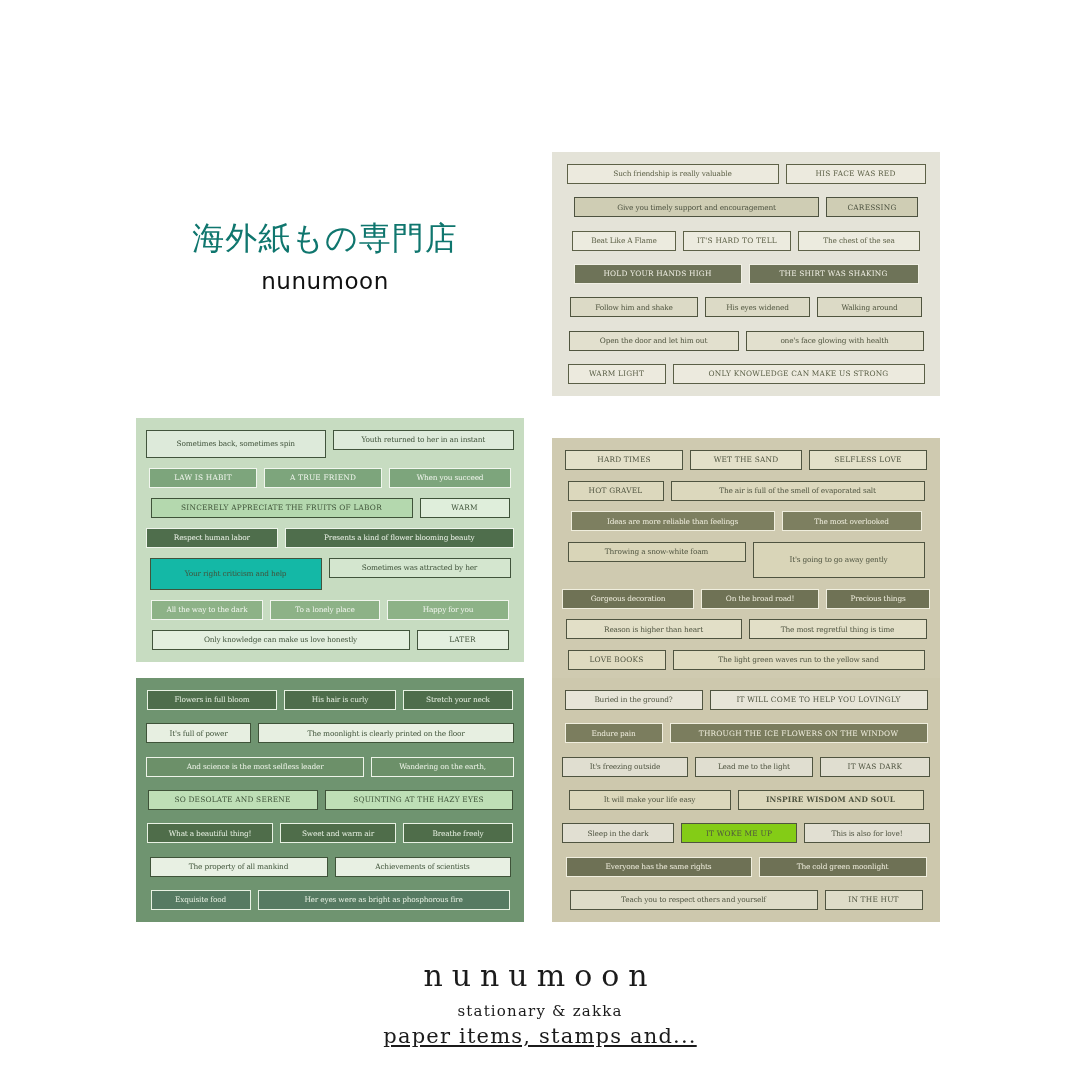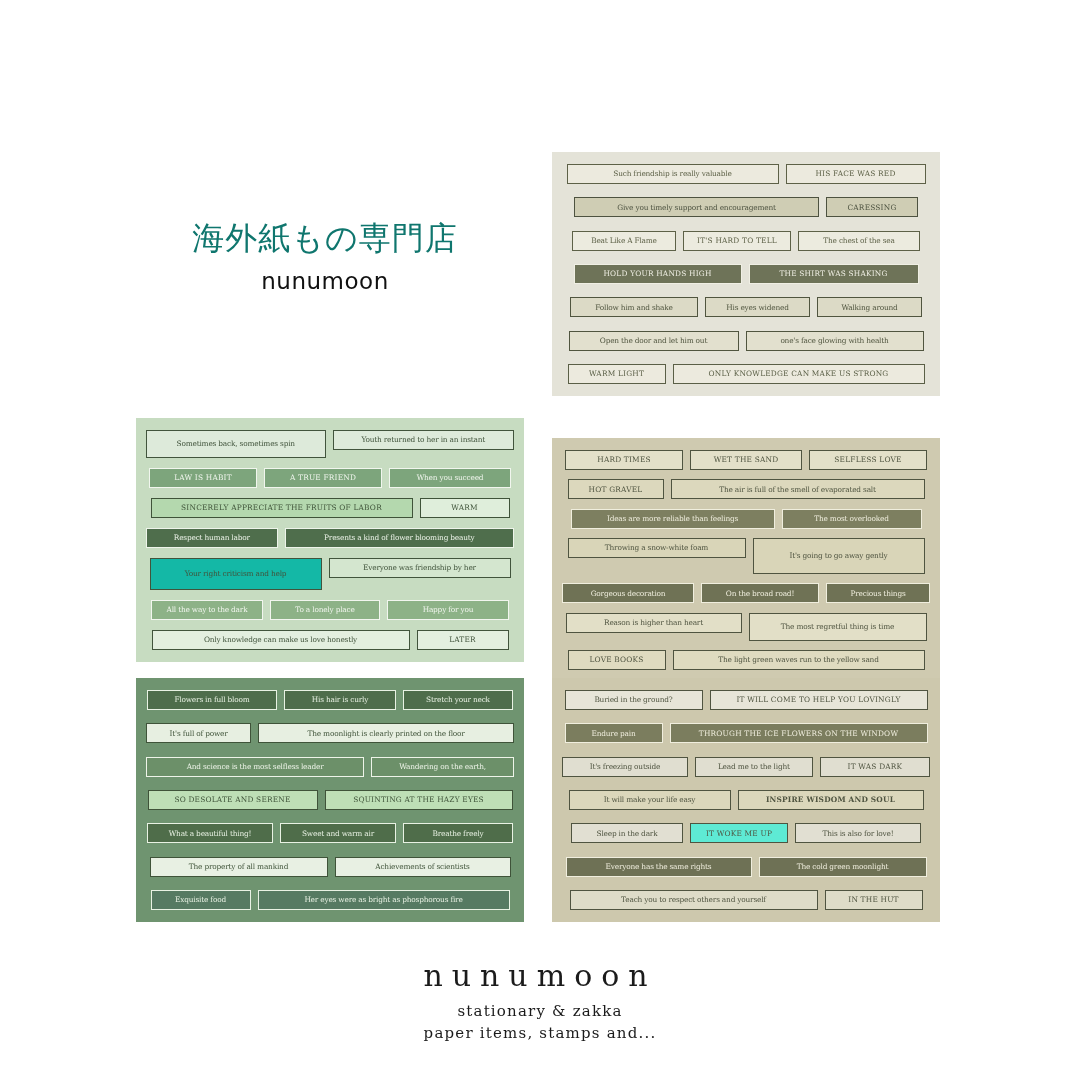--- a/index.html
+++ b/index.html
@@ -54,24 +54,25 @@
   }
   .footer .f-sub1 {
     font-family: "DejaVu Serif", serif;
     font-size: 15px;
     letter-spacing: 1.2px;
     color: #1b1b1b;
     margin-top: 9px;
   }
   .footer .f-sub2 {
     font-family: "DejaVu Serif", serif;
-    font-size: 15px;
+    font-size: 21px;
     letter-spacing: 1.2px;
     color: #1b1b1b;
     margin-top: 4px;
+    text-decoration: underline;
   }
 
   
   .sheet {
     position: absolute;
     box-sizing: border-box;
     padding: 12px 10px;
     display: flex;
     flex-direction: column;
     justify-content: space-between;
@@ -162,21 +163,21 @@
       <div class="sheet-row">
         <div class="chip caps" style="background: rgb(180, 216, 174); color: rgb(63, 83, 57); width: 262px; height: 20px; border-color: rgb(63, 83, 57);">SINCERELY APPRECIATE THE FRUITS OF LABOR</div>
         <div class="chip caps" style="background: rgb(223, 238, 219); color: rgb(63, 83, 57); width: 90px; height: 20px; border-color: rgb(63, 83, 57);">WARM</div>
       </div>
       <div class="sheet-row">
         <div class="chip" style="background: rgb(79, 110, 76); color: rgb(238, 244, 234); width: 132px; height: 20px; border-color: rgb(238, 244, 234);">Respect human labor</div>
         <div class="chip" style="background: rgb(79, 110, 76); color: rgb(238, 244, 234); width: 230px; height: 20px; border-color: rgb(238, 244, 234);">Presents a kind of flower blooming beauty</div>
       </div>
       <div class="sheet-row">
         <div class="chip" style="background: #14b8a6; color: rgb(65, 84, 60); width: 172px; height: 32px; border-color: rgb(65, 84, 60);">Your right criticism and help</div>
-        <div class="chip" style="background: rgb(212, 230, 207); color: rgb(65, 84, 60); width: 182px; height: 20px; border-color: rgb(65, 84, 60);">Everyone was friendship by her</div>
+        <div class="chip" style="background: rgb(212, 230, 207); color: rgb(65, 84, 60); width: 182px; height: 20px; border-color: rgb(65, 84, 60);">Sometimes was attracted by her</div>
       </div>
       <div class="sheet-row">
         <div class="chip" style="background: rgb(141, 178, 135); color: rgb(242, 246, 239); width: 112px; height: 20px; border-color: rgb(242, 246, 239);">All the way to the dark</div>
         <div class="chip" style="background: rgb(141, 178, 135); color: rgb(242, 246, 239); width: 110px; height: 20px; border-color: rgb(242, 246, 239);">To a lonely place</div>
         <div class="chip" style="background: rgb(141, 178, 135); color: rgb(242, 246, 239); width: 122px; height: 20px; border-color: rgb(242, 246, 239);">Happy for you</div>
       </div>
       <div class="sheet-row">
         <div class="chip" style="background: rgb(227, 239, 223); color: rgb(65, 84, 60); width: 258px; height: 20px; border-color: rgb(65, 84, 60);">Only knowledge can make us love honestly</div>
         <div class="chip caps" style="background: rgb(227, 239, 223); color: rgb(65, 84, 60); width: 92px; height: 20px; border-color: rgb(65, 84, 60);">LATER</div>
       </div>
@@ -199,21 +200,21 @@
         <div class="chip" style="background: rgb(217, 213, 184); color: rgb(79, 84, 64); width: 178px; height: 20px; border-color: rgb(79, 84, 64);">Throwing a snow-white foam</div>
         <div class="chip" style="background: rgb(217, 213, 184); color: rgb(79, 84, 64); width: 172px; height: 36px; border-color: rgb(79, 84, 64);">It's going to go away gently</div>
       </div>
       <div class="sheet-row">
         <div class="chip" style="background: rgb(111, 114, 85); color: rgb(240, 238, 222); width: 132px; height: 20px; border-color: rgb(240, 238, 222);">Gorgeous decoration</div>
         <div class="chip" style="background: rgb(111, 114, 85); color: rgb(240, 238, 222); width: 118px; height: 20px; border-color: rgb(240, 238, 222);">On the broad road!</div>
         <div class="chip" style="background: rgb(111, 114, 85); color: rgb(240, 238, 222); width: 104px; height: 20px; border-color: rgb(240, 238, 222);">Precious things</div>
       </div>
       <div class="sheet-row">
         <div class="chip" style="background: rgb(226, 223, 199); color: rgb(79, 84, 64); width: 176px; height: 20px; border-color: rgb(79, 84, 64);">Reason is higher than heart</div>
-        <div class="chip" style="background: rgb(226, 223, 199); color: rgb(79, 84, 64); width: 178px; height: 28px; border-color: rgb(79, 84, 64);">The most regretful thing is time</div>
+        <div class="chip" style="background: rgb(226, 223, 199); color: rgb(79, 84, 64); width: 178px; height: 20px; border-color: rgb(79, 84, 64);">The most regretful thing is time</div>
       </div>
       <div class="sheet-row">
         <div class="chip caps" style="background: rgb(223, 219, 192); color: rgb(79, 84, 64); width: 98px; height: 20px; border-color: rgb(79, 84, 64);">LOVE BOOKS</div>
         <div class="chip" style="background: rgb(223, 219, 192); color: rgb(79, 84, 64); width: 252px; height: 20px; border-color: rgb(79, 84, 64);">The light green waves run to the yellow sand</div>
       </div>
     </div>
     <div class="sheet" id="sheet-bot-left" style="background: rgb(111, 148, 112);">
       <div class="sheet-row">
         <div class="chip" style="background: rgb(78, 109, 75); color: rgb(233, 242, 228); width: 130px; height: 20px; border-color: rgb(233, 242, 228);">Flowers in full bloom</div>
         <div class="chip" style="background: rgb(78, 109, 75); color: rgb(233, 242, 228); width: 112px; height: 20px; border-color: rgb(233, 242, 228);">His hair is curly</div>
@@ -258,21 +259,21 @@
         <div class="chip" style="background: rgb(224, 222, 208); color: rgb(79, 84, 64); width: 128px; height: 20px; border-color: rgb(79, 84, 64);">It's freezing outside</div>
         <div class="chip" style="background: rgb(224, 222, 208); color: rgb(79, 84, 64); width: 120px; height: 20px; border-color: rgb(79, 84, 64);">Lead me to the light</div>
         <div class="chip caps" style="background: rgb(224, 222, 208); color: rgb(79, 84, 64); width: 112px; height: 20px; border-color: rgb(79, 84, 64);">IT WAS DARK</div>
       </div>
       <div class="sheet-row">
         <div class="chip" style="background: rgb(219, 215, 187); color: rgb(79, 84, 64); width: 162px; height: 20px; border-color: rgb(79, 84, 64);">It will make your life easy</div>
         <div class="chip caps" style="background: rgb(219, 215, 187); color: rgb(79, 84, 64); width: 186px; height: 20px; border-color: rgb(79, 84, 64); font-weight: bold;">INSPIRE WISDOM AND SOUL</div>
       </div>
       <div class="sheet-row">
         <div class="chip" style="background: rgb(225, 223, 210); color: rgb(79, 84, 64); width: 112px; height: 20px; border-color: rgb(79, 84, 64);">Sleep in the dark</div>
-        <div class="chip caps" style="background: #5eead4; color: rgb(79, 84, 64); width: 98px; height: 20px; border-color: rgb(79, 84, 64);">IT WOKE ME UP</div>
+        <div class="chip caps" style="background: #84cc16; color: rgb(79, 84, 64); width: 116px; height: 20px; border-color: rgb(79, 84, 64);">IT WOKE ME UP</div>
         <div class="chip" style="background: rgb(225, 223, 210); color: rgb(79, 84, 64); width: 126px; height: 20px; border-color: rgb(79, 84, 64);">This is also for love!</div>
       </div>
       <div class="sheet-row">
         <div class="chip" style="background: rgb(110, 113, 85); color: rgb(240, 238, 222); width: 186px; height: 20px; border-color: rgb(240, 238, 222);">Everyone has the same rights</div>
         <div class="chip" style="background: rgb(110, 113, 85); color: rgb(240, 238, 222); width: 168px; height: 20px; border-color: rgb(240, 238, 222);">The cold green moonlight</div>
       </div>
       <div class="sheet-row">
         <div class="chip" style="background: rgb(222, 220, 200); color: rgb(79, 84, 64); width: 248px; height: 20px; border-color: rgb(79, 84, 64);">Teach you to respect others and yourself</div>
         <div class="chip caps" style="background: rgb(222, 220, 200); color: rgb(79, 84, 64); width: 98px; height: 20px; border-color: rgb(79, 84, 64);">IN THE HUT</div>
       </div>

